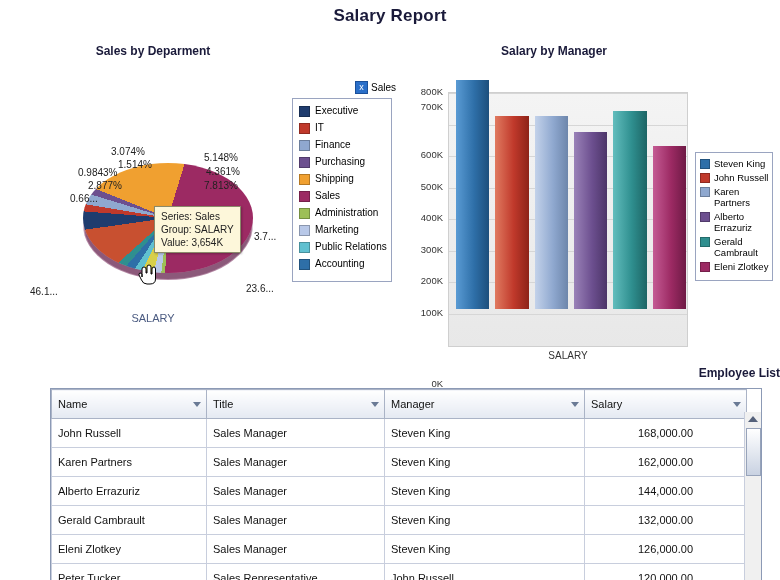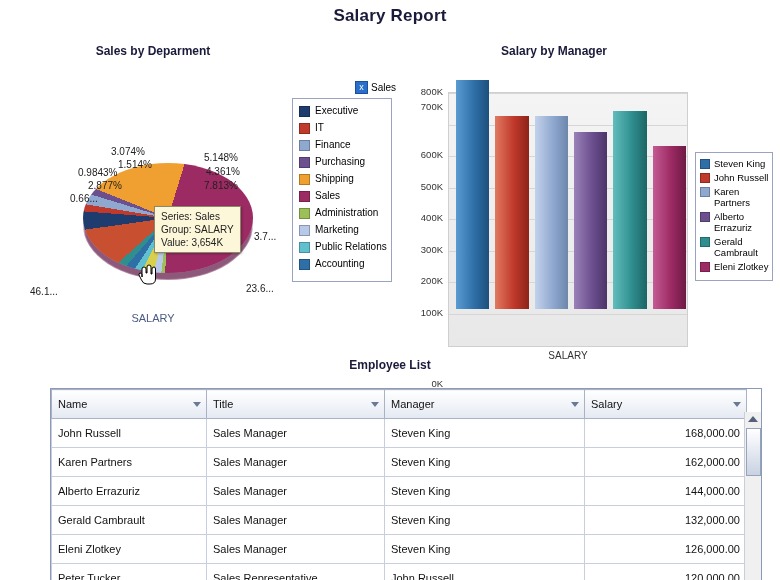--- a/index.html
+++ b/index.html
@@ -245,25 +245,25 @@
   .mgr-swatch {
     width: 8px; height: 8px;
     flex: 0 0 8px;
     margin-right: 4px;
     margin-top: 1px;
     border: 1px solid rgba(0,0,0,0.25);
   }
 
   
   .table-title {
-    text-align: center;
+    text-align: right;
     font-size: 12px;
     font-weight: bold;
     color: #1a1a3a;
-    margin-top: 12px;
+    margin-top: 20px;
   }
   .table-wrap {
     position: absolute;
     left: 50px;
     top: 388px;
     width: 712px;
     border: 1px solid #8c9ab5;
     background: #fff;
     box-sizing: border-box;
   }
@@ -296,21 +296,21 @@
   td {
     border: 1px solid #c8cedd;
     padding: 4px 6px;
     font-size: 11px;
     height: 20px;
     color: #111;
     background: #fff;
     overflow: hidden;
     white-space: nowrap;
   }
-  td.num { text-align: right; }
+  td.num { text-align: center; }
   .scrollbar {
     position: absolute;
     right: 0;
     top: 23px;
     width: 16px;
     bottom: 0;
     background: #f0f0f0;
     border-left: 1px solid #c8cedd;
   }
   .sb-thumb {

